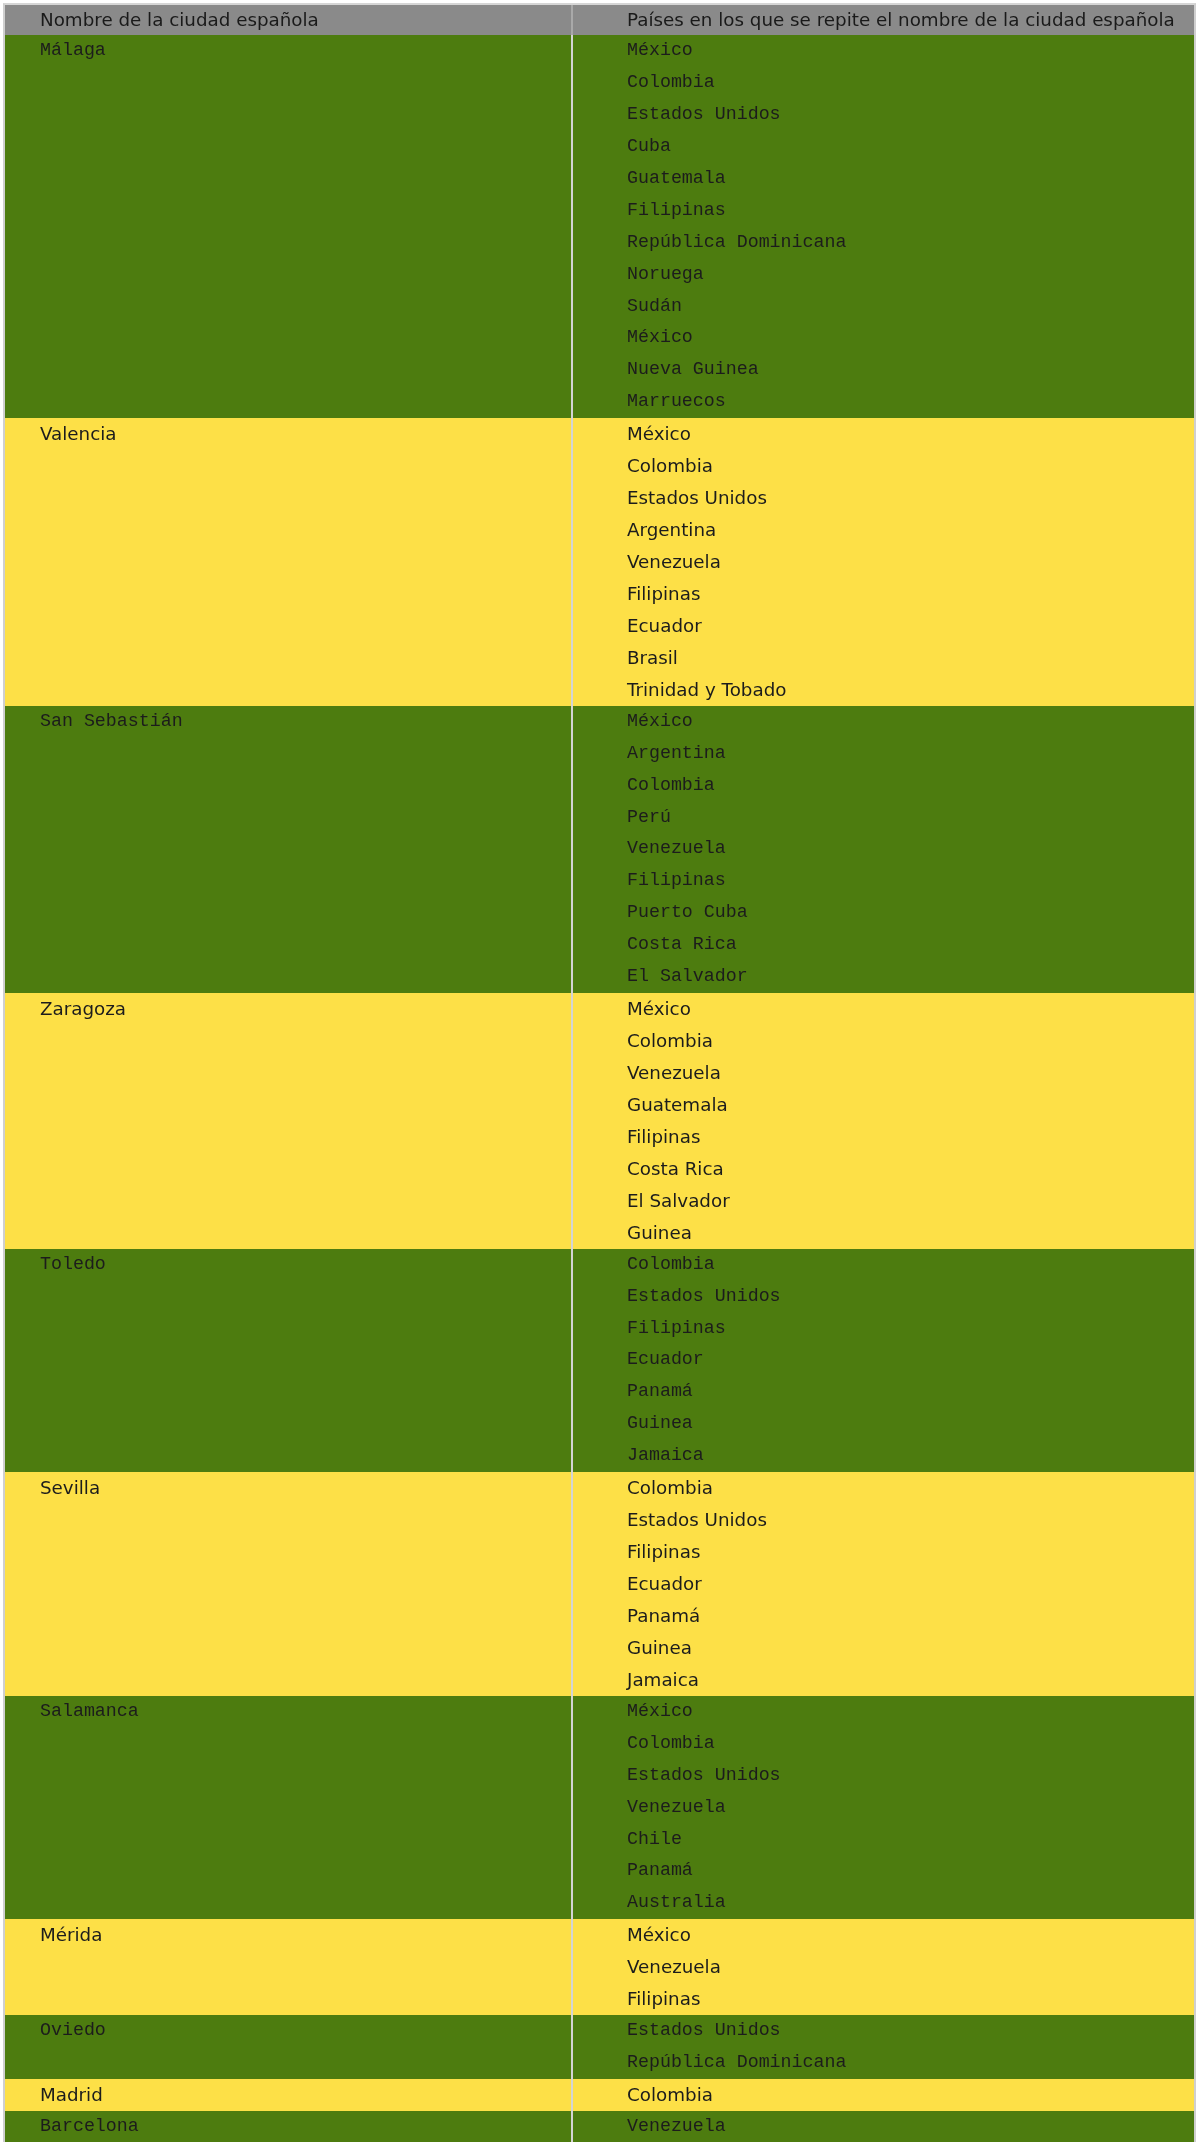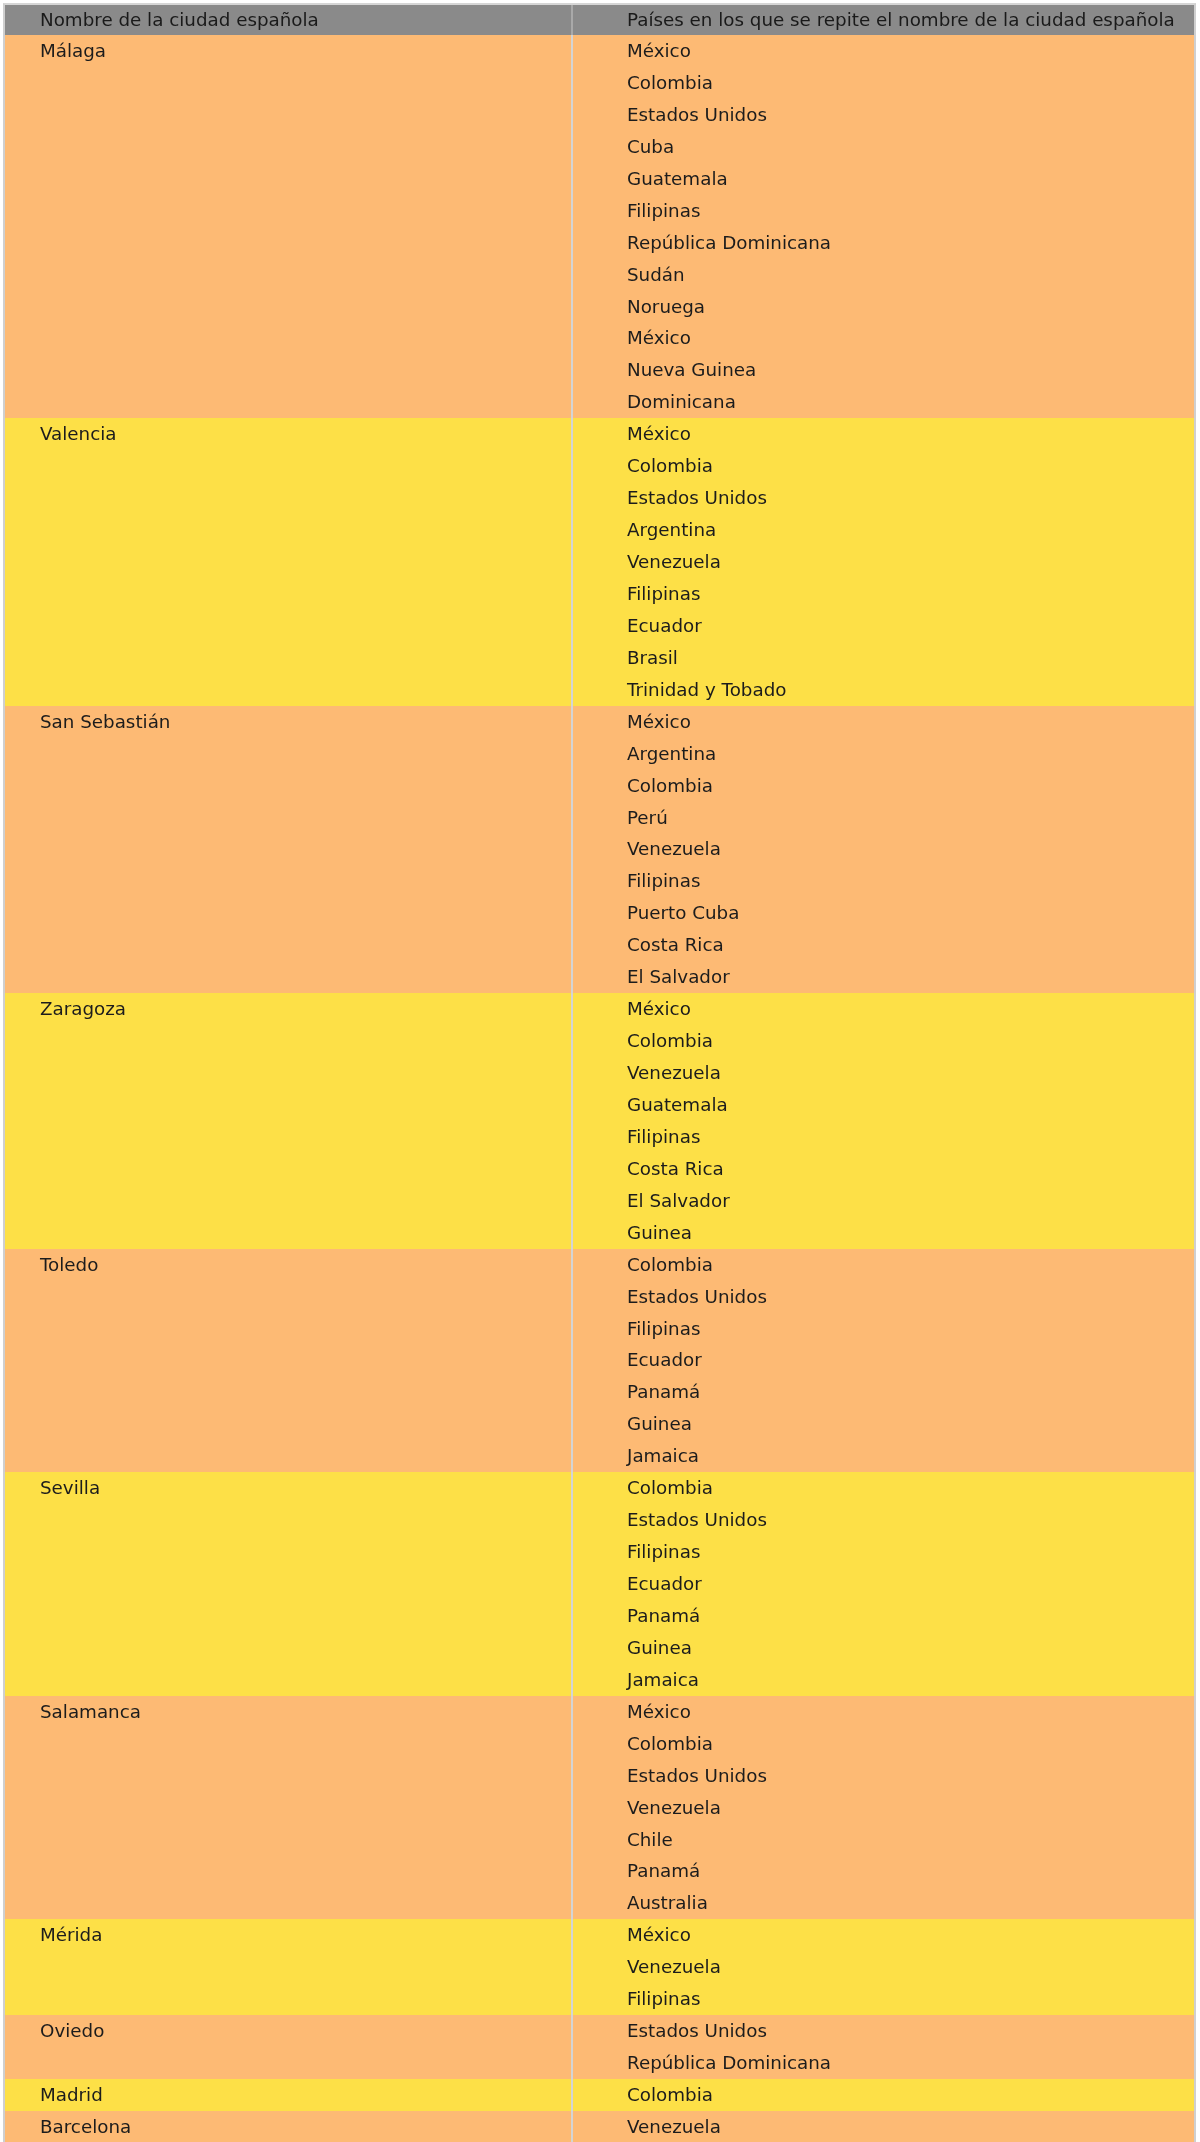--- a/index.html
+++ b/index.html
@@ -59,21 +59,22 @@
       border-right: 2px solid #a9a9a9;
     }
     .col2 {
       flex: 1;
       padding-left: 24px;
     }
     .group {
       display: flex;
     }
     .group.odd {
-      background: #fdba74;
+      background: #4d7c0f;
+      font-family: Liberation Mono, monospace;
     }
     .group.even {
       background: #fde047;
     }
     .group .col1 {
       line-height: 31.95px;
     }
     .country {
       height: 31.95px;
       line-height: 31.95px;
@@ -94,25 +95,25 @@
         <div class="group odd">
           <div class="cell col1">Málaga</div>
           <div class="cell col2">
             <div class="country">México</div>
             <div class="country">Colombia</div>
             <div class="country">Estados Unidos</div>
             <div class="country">Cuba</div>
             <div class="country">Guatemala</div>
             <div class="country">Filipinas</div>
             <div class="country">República Dominicana</div>
+            <div class="country">Noruega</div>
             <div class="country">Sudán</div>
-            <div class="country">Noruega</div>
             <div class="country">México</div>
             <div class="country">Nueva Guinea</div>
-            <div class="country">Dominicana</div>
+            <div class="country">Marruecos</div>
           </div>
         </div>
         <div class="group even">
           <div class="cell col1">Valencia</div>
           <div class="cell col2">
             <div class="country">México</div>
             <div class="country">Colombia</div>
             <div class="country">Estados Unidos</div>
             <div class="country">Argentina</div>
             <div class="country">Venezuela</div>

